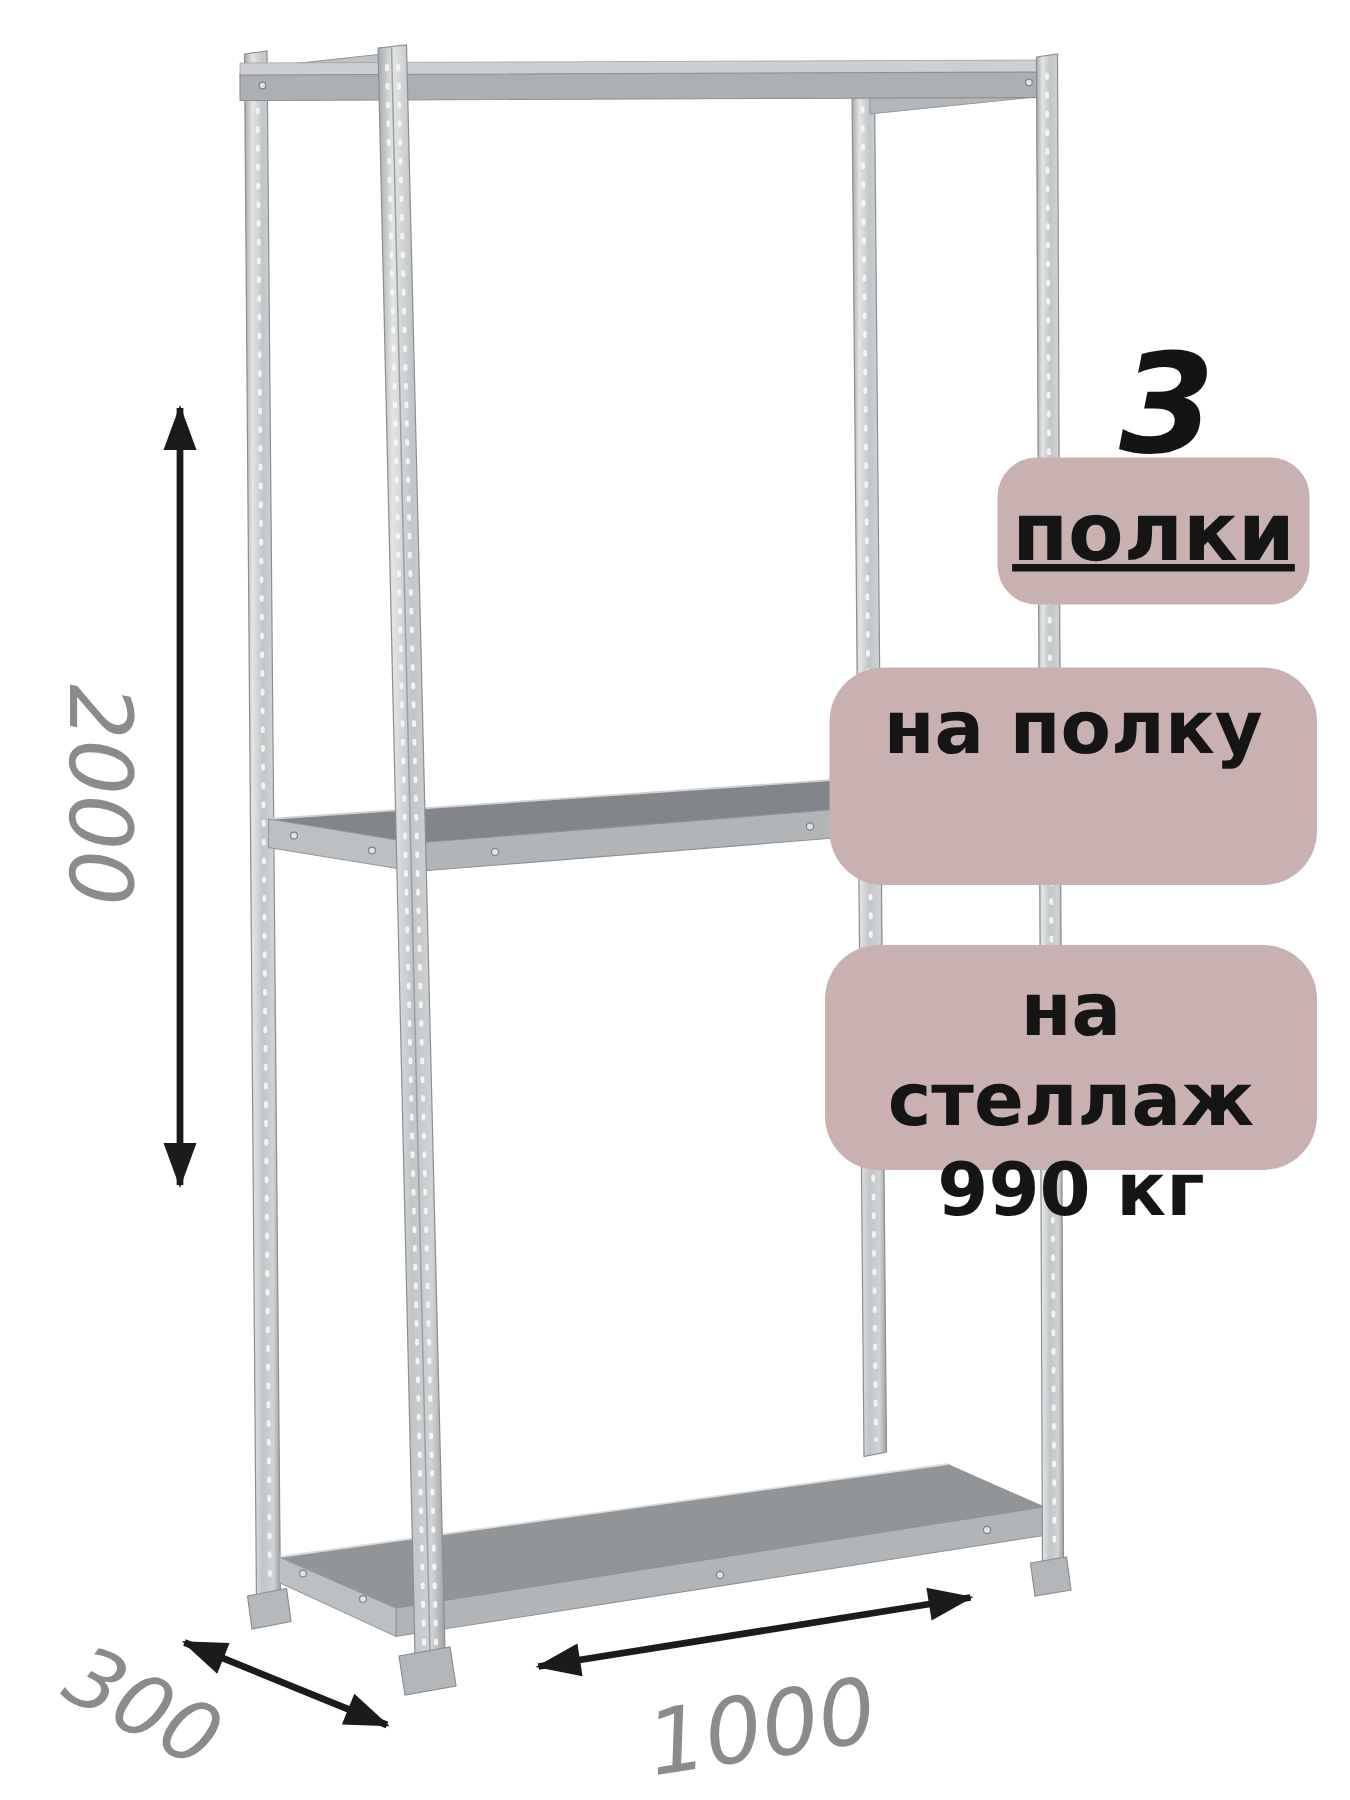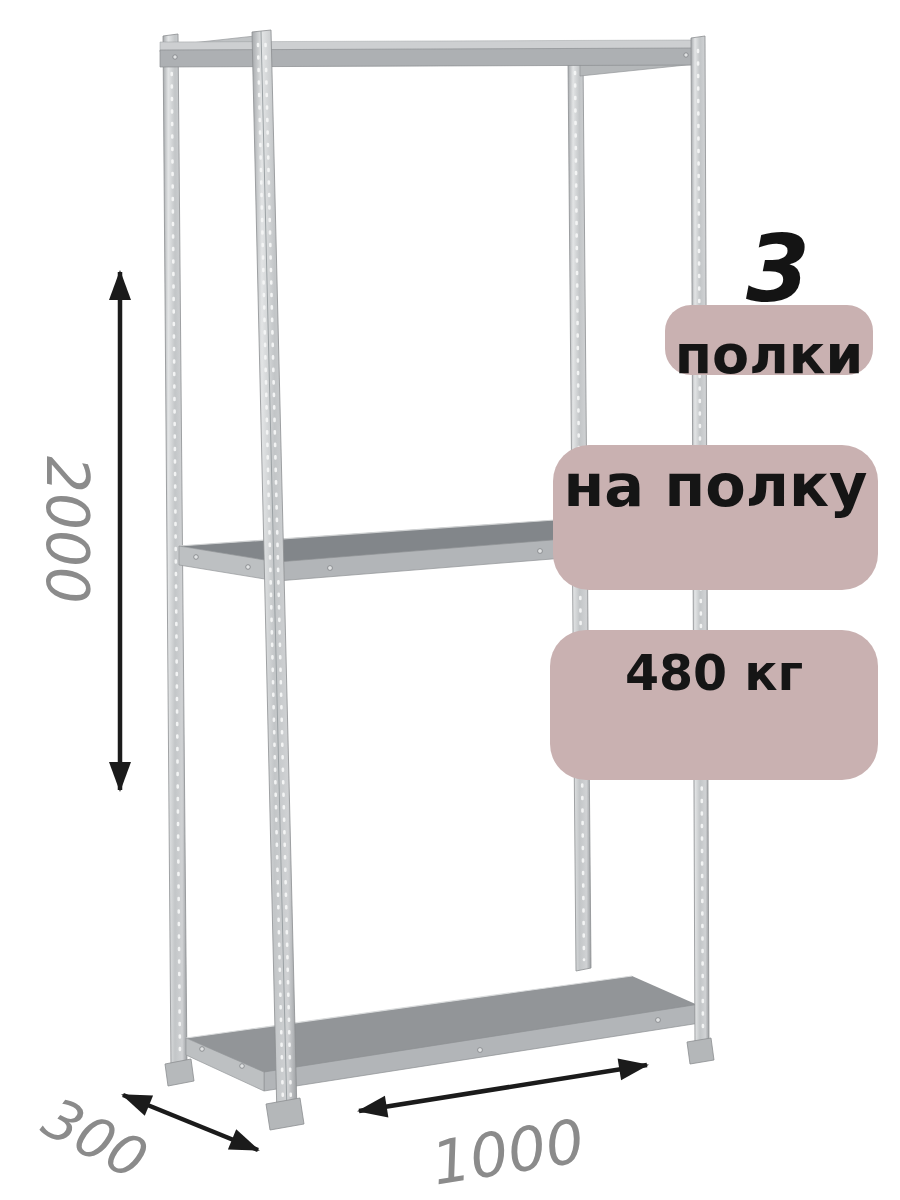--- a/index.html
+++ b/index.html
@@ -45,28 +45,28 @@
   .badge{
     position:absolute;
     box-sizing:border-box;
     background:var(--badge-bg,#c9b1b1);
     color:var(--badge-text,#151515);
     font-weight:700;
     text-align:center;
     font-family:"DejaVu Sans",sans-serif;
   }
   .badge-count{
-    left:665px;top:305px;width:208px;height:70px;
+    left:665px;top:305px;width:208px;height:98px;
     border-radius:26px;
-    font-size:54px;line-height:100px;
+    font-size:54px;line-height:100px;text-decoration:underline;
   }
   .badge-shelf-load{
     left:553px;top:445px;width:325px;height:145px;
     border-radius:36px;
-    font-size:59px;line-height:60px;
+    font-size:49px;line-height:60px;
     padding-top:11px;
   }
   .badge-rack-load{
     left:550px;top:630px;width:328px;height:150px;
     border-radius:36px;
     font-size:49px;line-height:60px;
     padding-top:14px;
   }
 
   
@@ -183,16 +183,17 @@
 
   <div class="badge badge-count">
     <span>полки</span>
   </div>
 
   <div class="badge badge-shelf-load">
     <div>на полку</div>
   </div>
 
   <div class="badge badge-rack-load">
-    <div>480 кг</div>
+    <div>на стеллаж</div>
+    <div>990 кг</div>
   </div>
 
 </div>
 
 </body></html>

